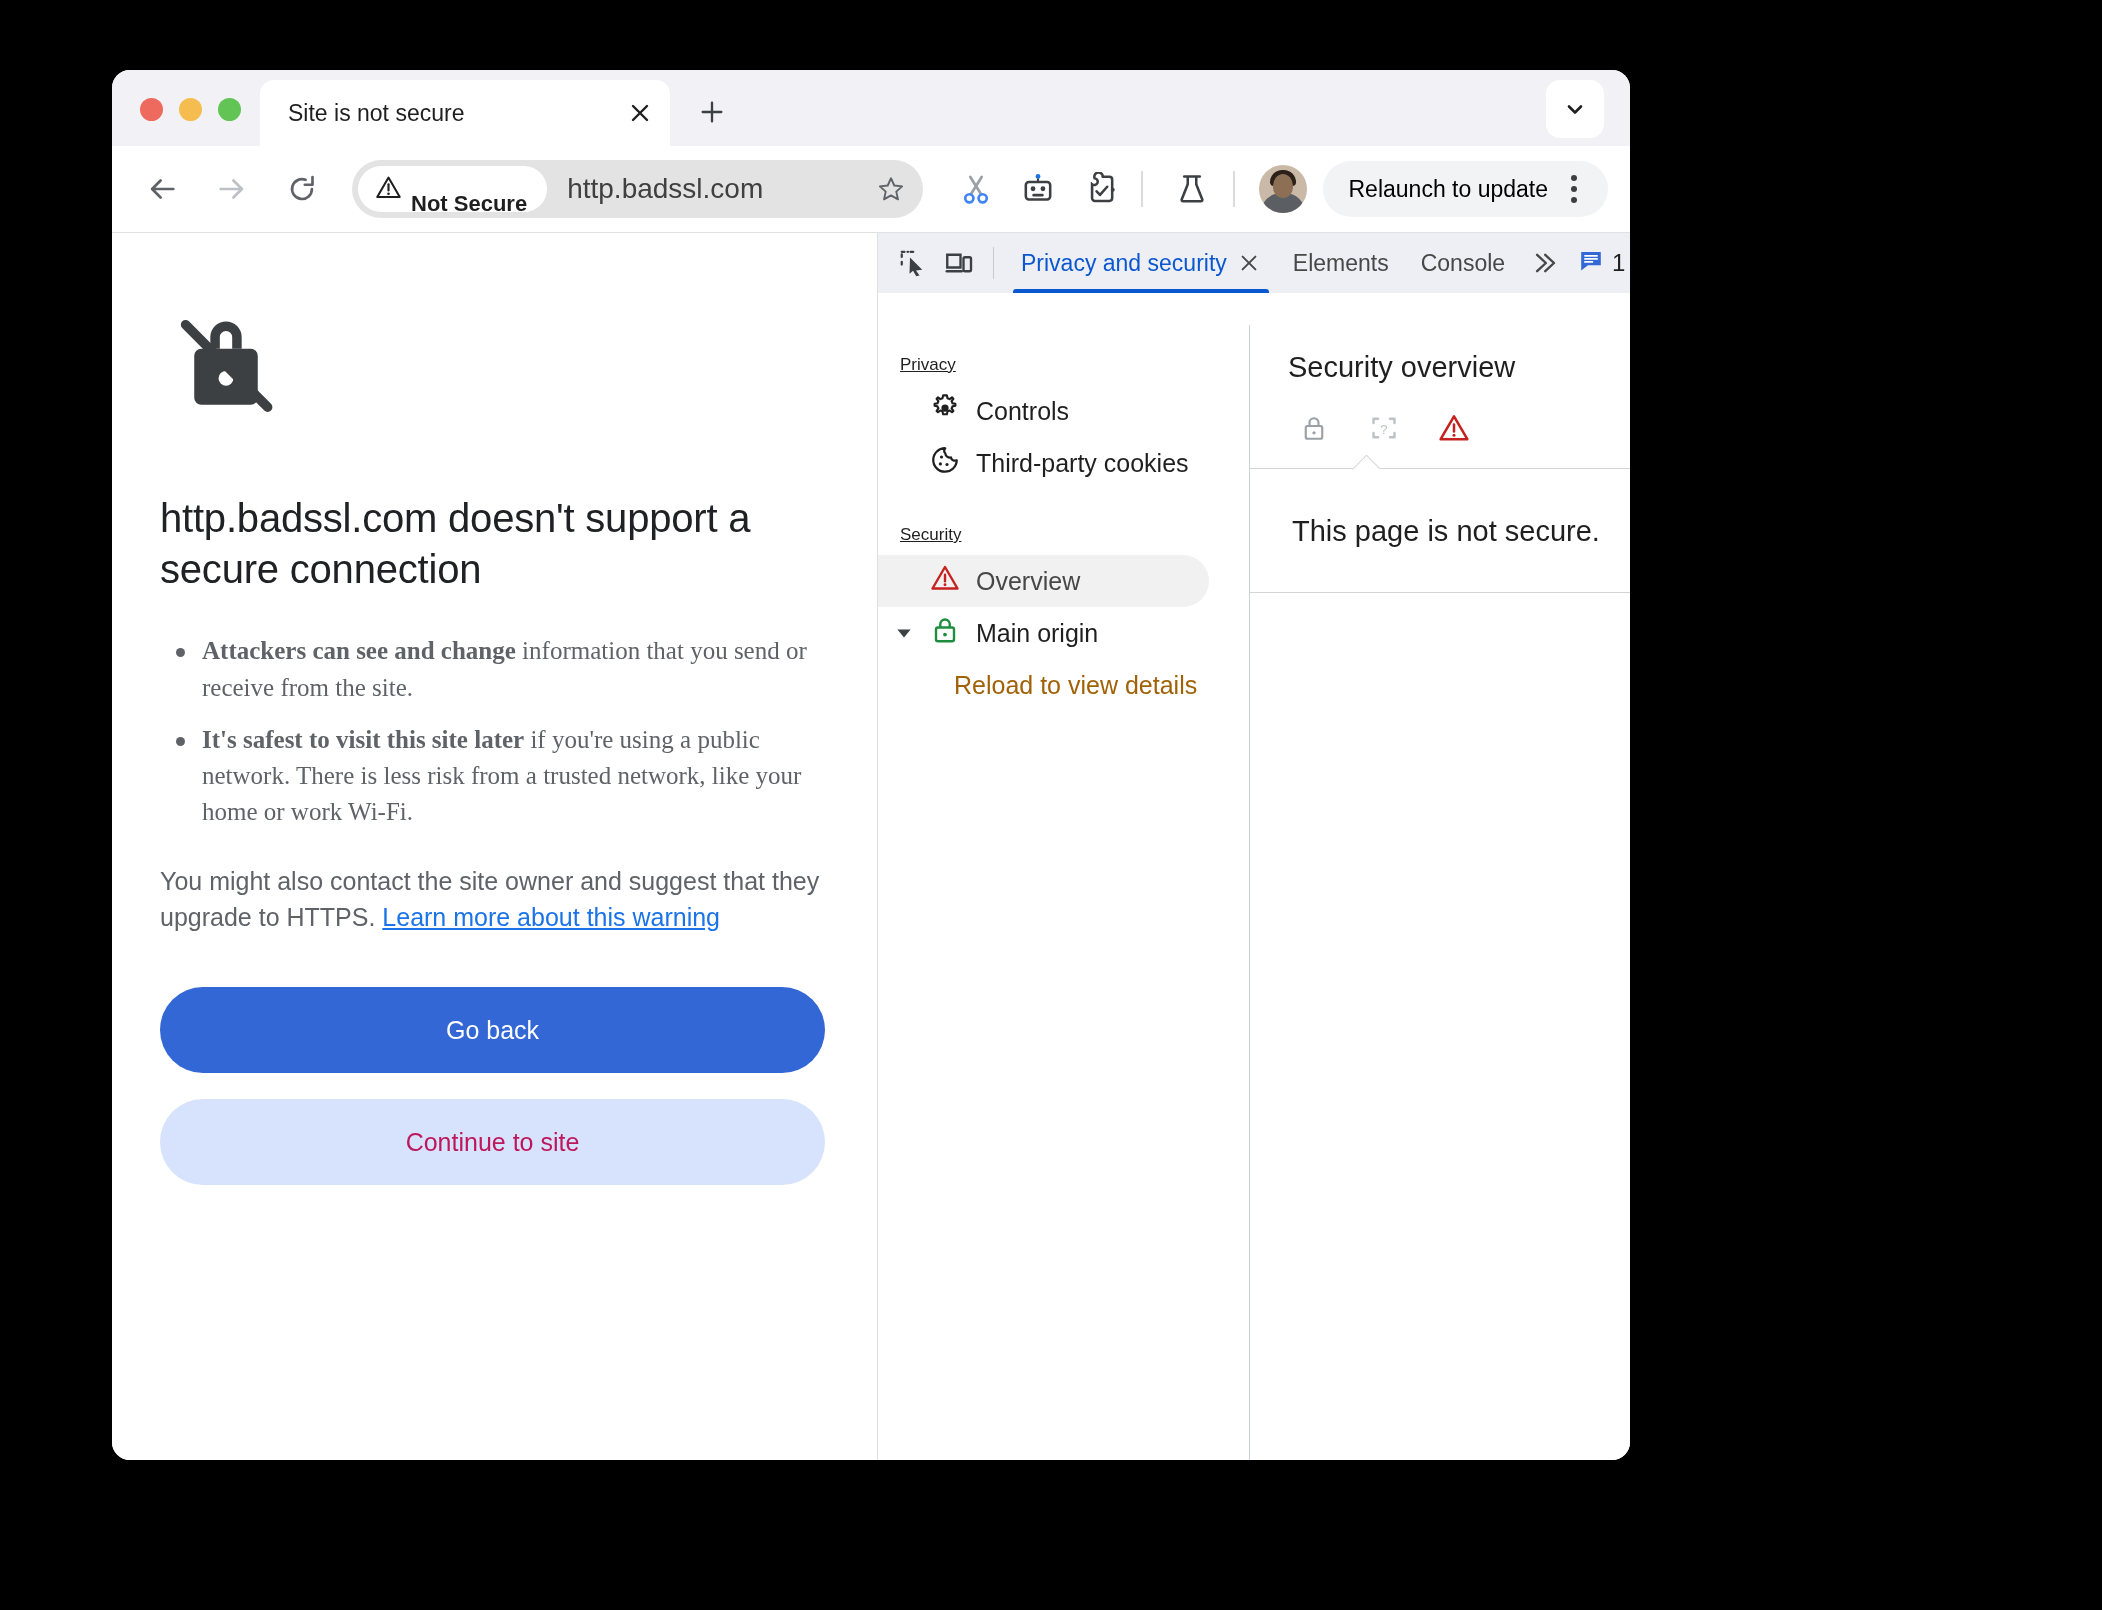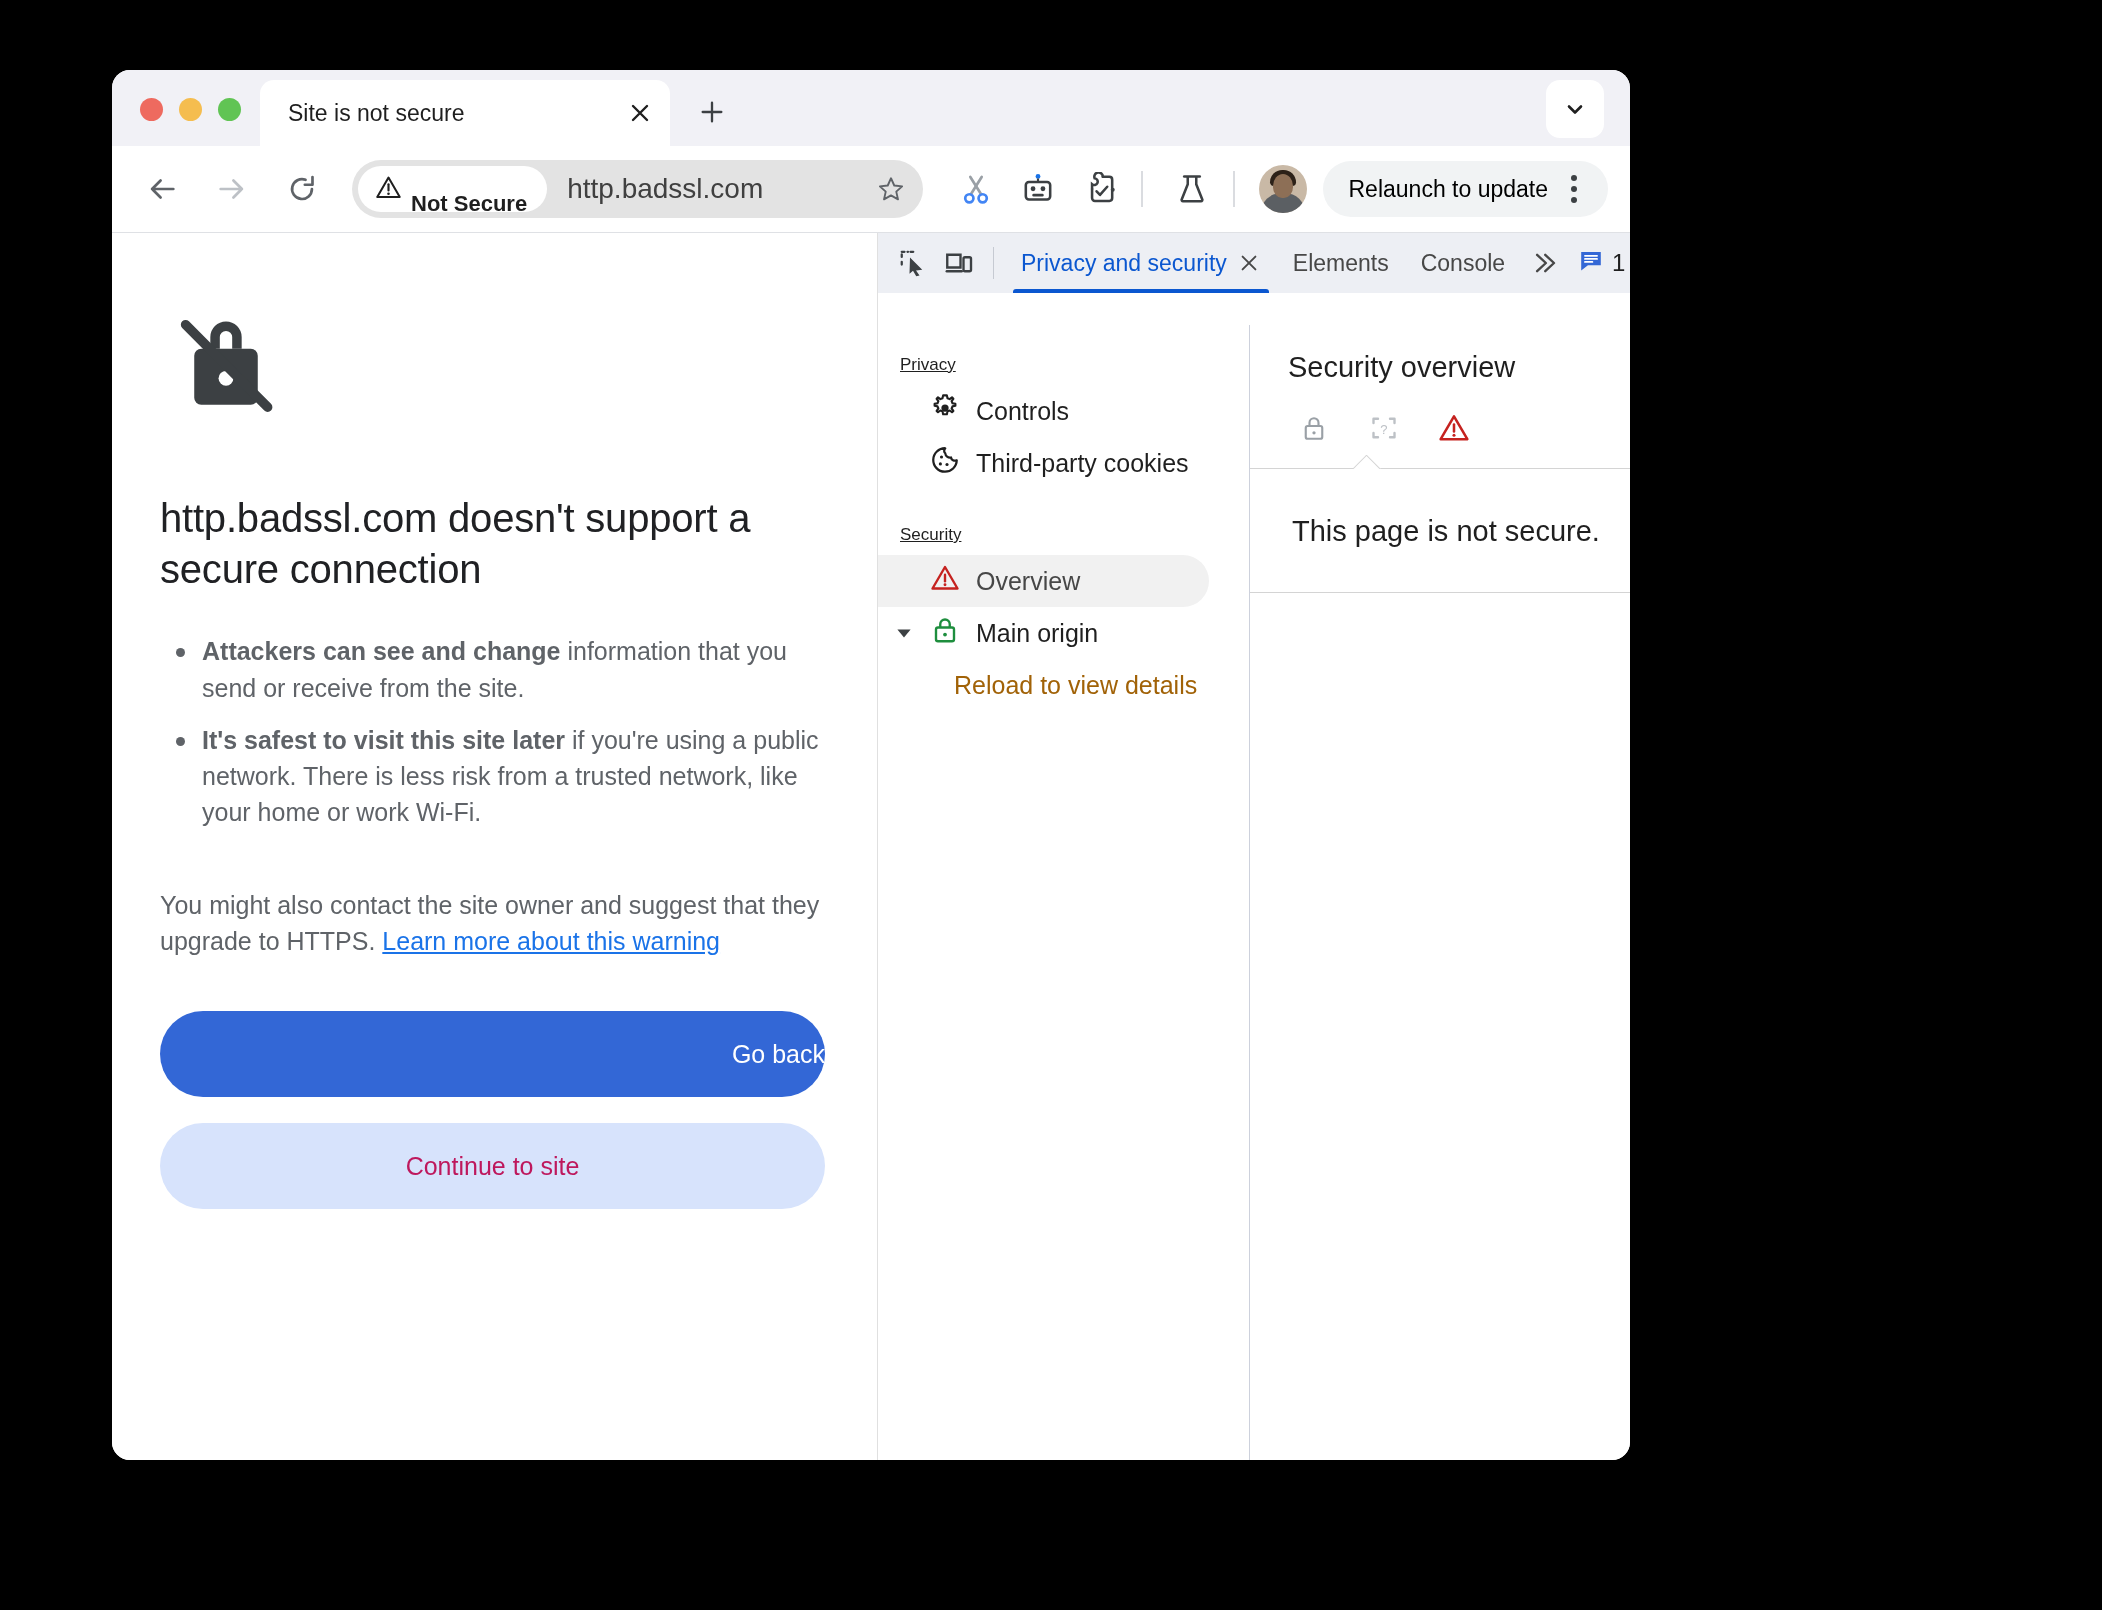--- a/index.html
+++ b/index.html
@@ -250,21 +250,22 @@
     color: #202124;
     font-weight: normal;
     margin-bottom: 38px;
     letter-spacing: -0.2px;
   }
   .page-list {
     list-style: none;
     color: #5f6368;
     font-size: 25px;
     line-height: 1.45;
-    margin-bottom: 56px;
+    margin-bottom: 32px;
+    font-family: Liberation Serif, serif;
   }
   .page-list li {
     position: relative;
     padding-left: 42px;
     margin-bottom: 16px;
   }
   .page-list li::before {
     content: "";
     position: absolute;
     left: 16px; top: 15px;
@@ -287,21 +288,21 @@
     display: block;
     width: 100%;
     height: 86px;
     border: none;
     border-radius: 43px;
     font-size: 25px;
     font-family: inherit;
     cursor: pointer;
     margin-bottom: 26px;
   }
-  .btn-primary { background: #3367d6; color: #ffffff; text-align: right; }
+  .btn-primary { background: #3367d6; color: #ffffff; }
   .btn-secondary { background: #d7e3fc; color: #be185d; }
 
   
   .devtools {
     flex: 1 1 auto;
     display: flex;
     flex-direction: column;
     min-width: 0;
     background: #ffffff;
     gap: 32px;

